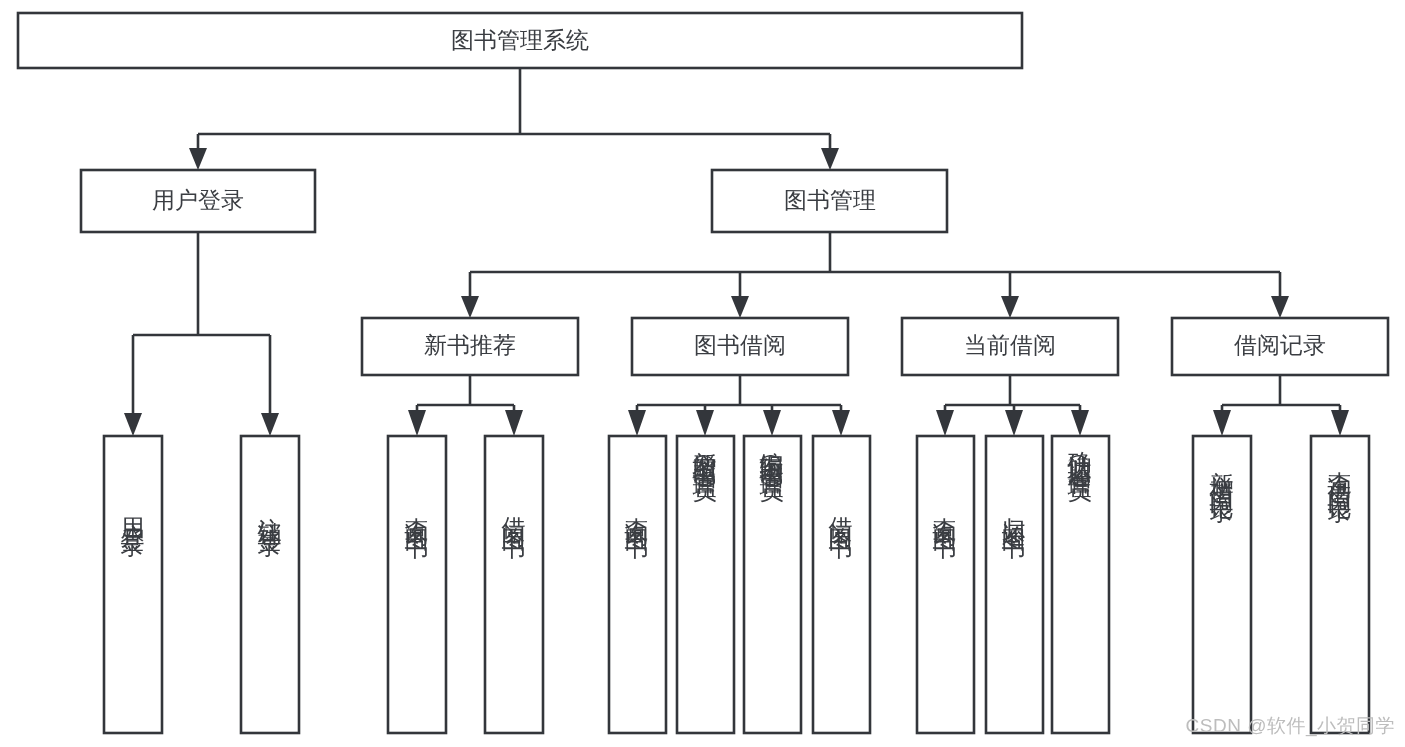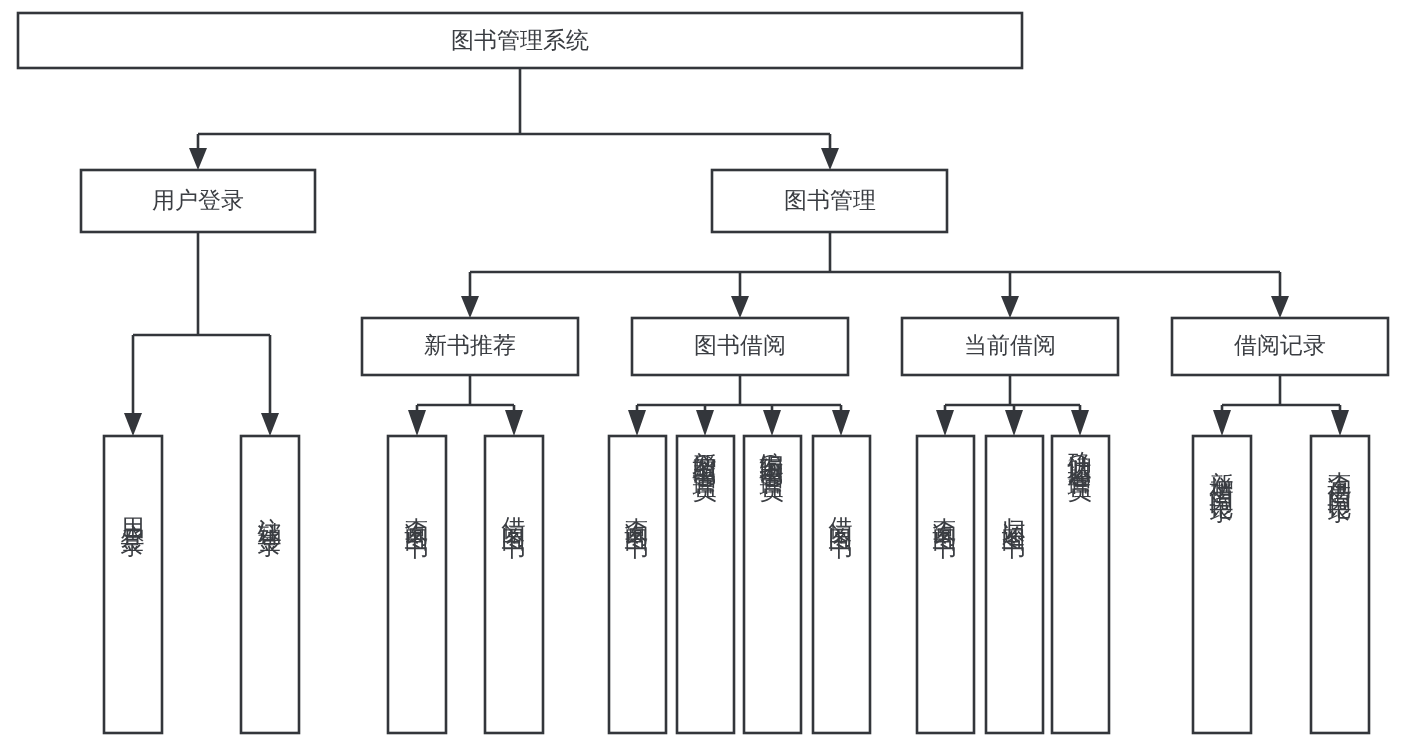--- a/index.html
+++ b/index.html
@@ -222,14 +222,15 @@
         <text class="node-label-leaf" x="1222" y="470" style="writing-mode:vertical-rl;text-orientation:upright;letter-spacing:6px;">新增借阅记录</text>
       </g>
       <g>
         <rect class="node-rect" x="1311" y="436" width="58" height="297"></rect>
         <text class="node-label-leaf" x="1340" y="470" style="writing-mode:vertical-rl;text-orientation:upright;letter-spacing:6px;">查询借阅记录</text>
       </g>
 
     </g>
   </svg>
 
+  <div class="watermark-text">CSDN @软件_小贺同学</div>
 
 </div>
 
 </body></html>

